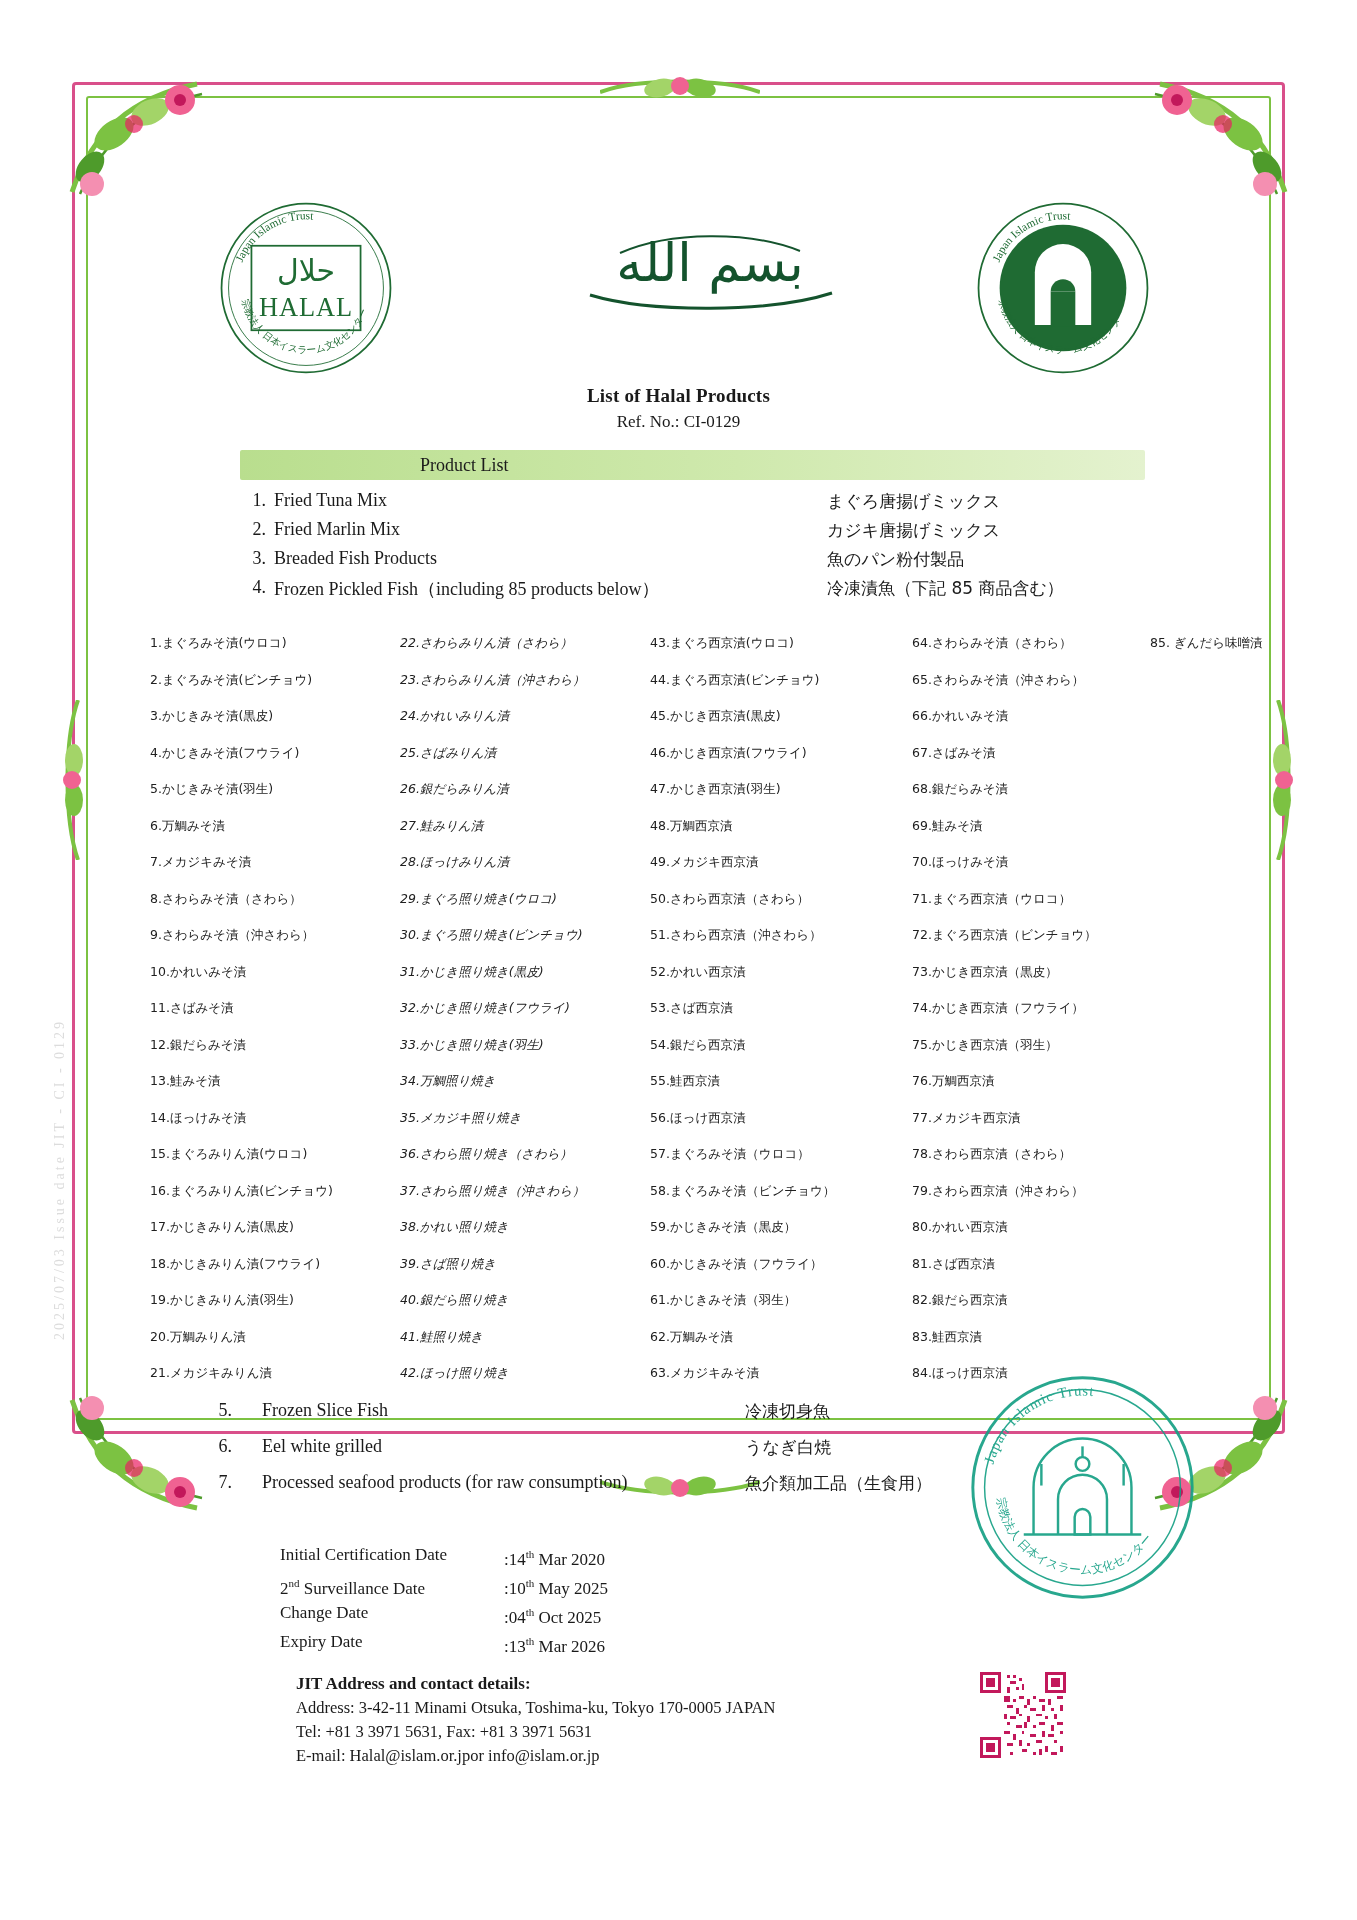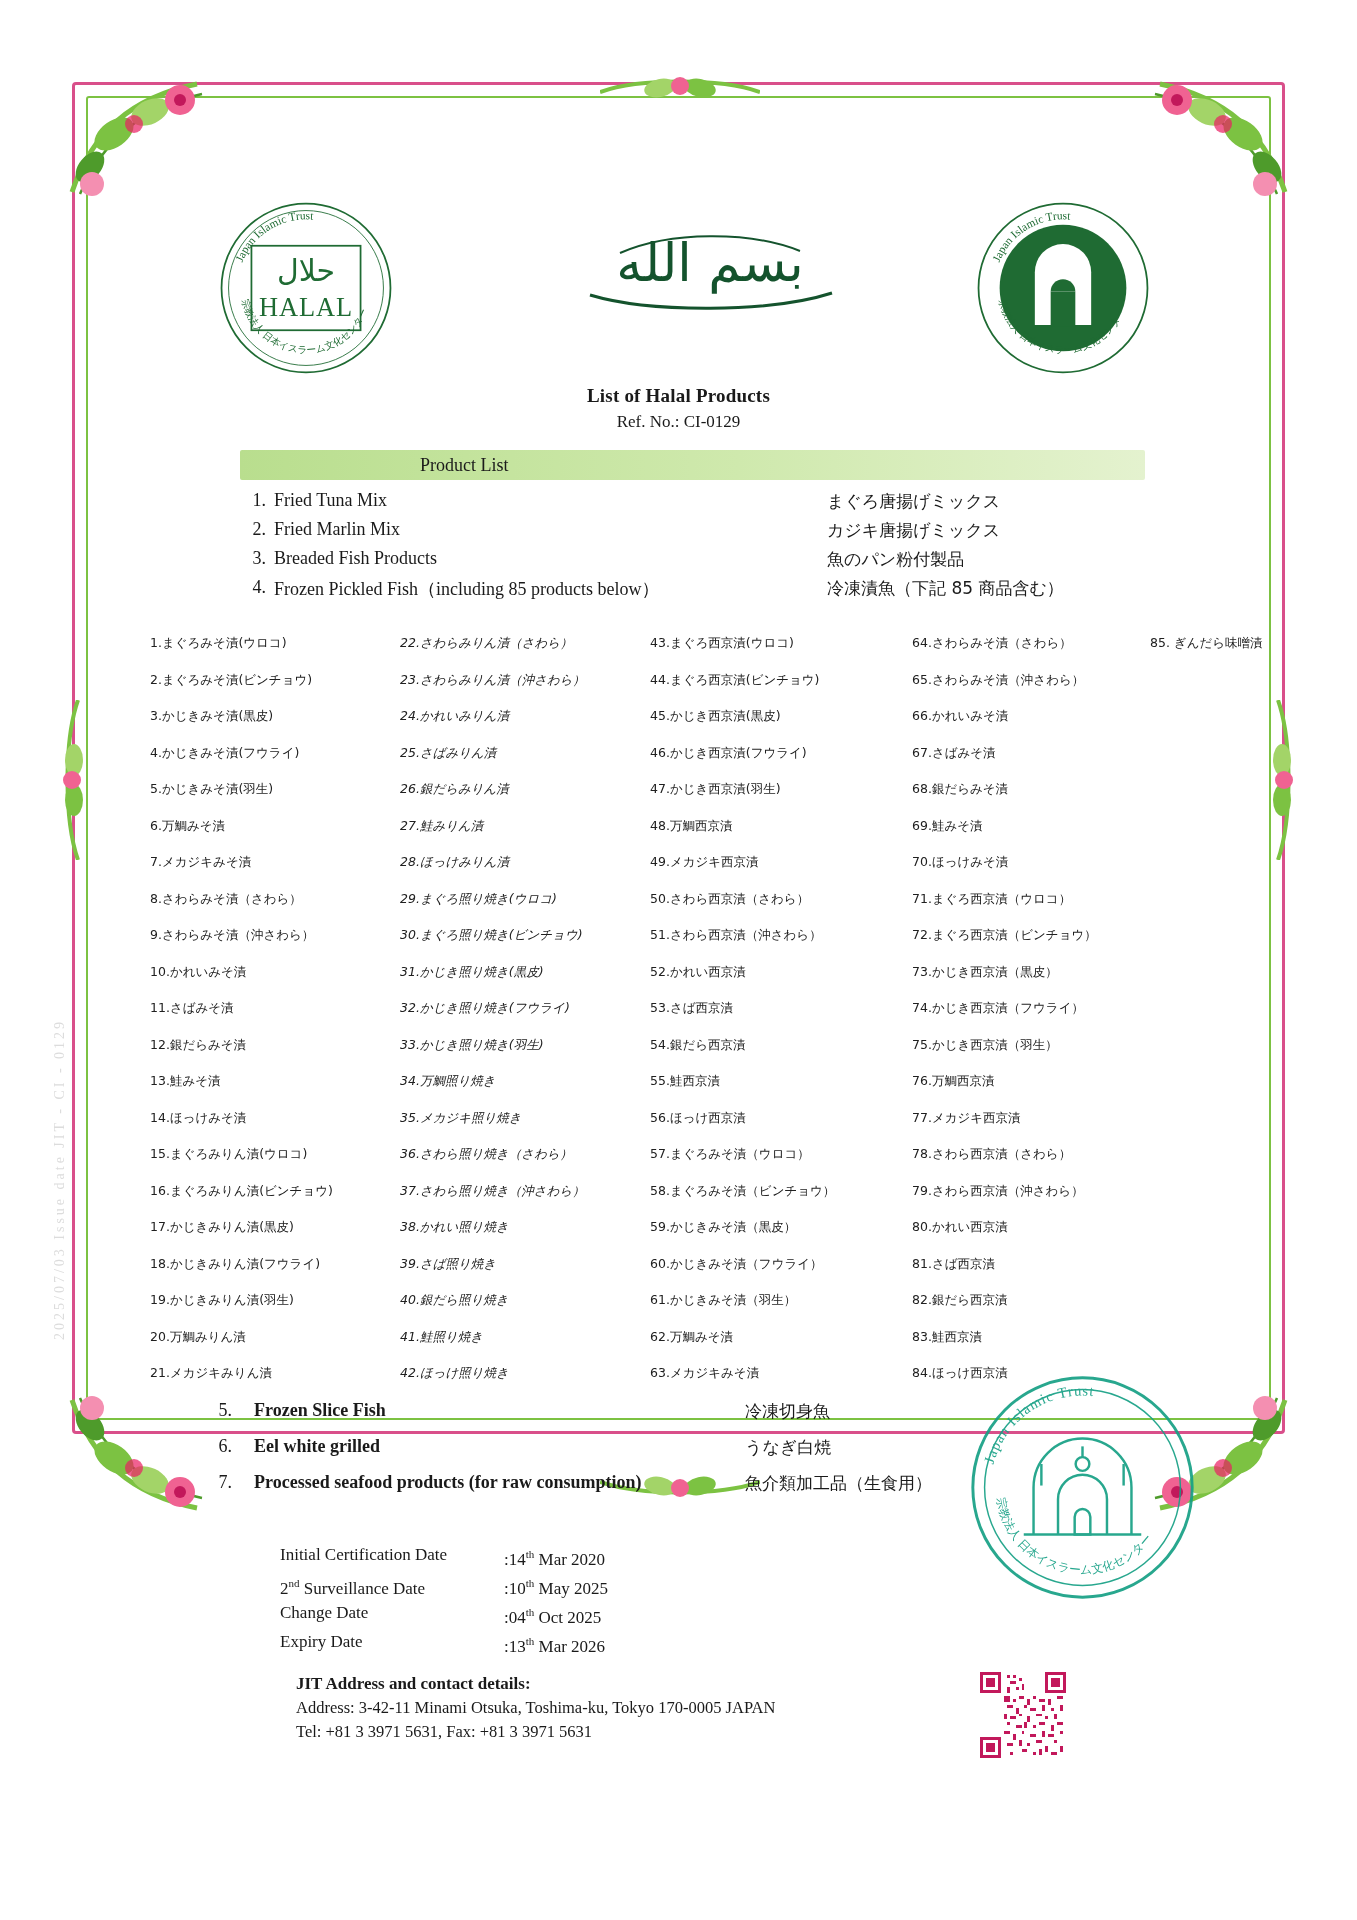--- a/index.html
+++ b/index.html
@@ -139,21 +139,21 @@
     position: absolute;
     left: 210px; top: 1400px;
     width: 950px;
   }
   .tail-item {
     position: relative;
     height: 36px;
     font-size: 18px;
   }
   .tail-item .num { position: absolute; left: 0; width: 22px; text-align: right; }
-  .tail-item .en  { position: absolute; left: 44px; font-weight: bold; }
+  .tail-item .en  { position: absolute; left: 52px; }
   .tail-item .jp  { position: absolute; left: 535px; font-family: Liberation Mono, monospace; font-size: 17px; }
 
   .dates {
     position: absolute;
     left: 280px; top: 1540px;
     font-size: 17px;
     line-height: 29px;
   }
   .date-row { position: relative; height: 29px; white-space: nowrap; }
   .date-row .lbl { position: absolute; left: 0; }
@@ -496,20 +496,21 @@
     <div class="date-row">
       <span class="lbl">Expiry Date</span>
       <span class="val"><span>:13</span><sup>th</sup><span> Mar 2026</span></span>
     </div>
   </div>
 
   <div class="contact">
     <div class="ttl">JIT Address and contact details:</div>
     <div>Address: 3-42-11 Minami Otsuka, Toshima-ku, Tokyo 170-0005 JAPAN</div>
     <div>Tel: +81 3 3971 5631, Fax: +81 3 3971 5631</div>
+    <div>E-mail: Halal@islam.or.jpor info@islam.or.jp</div>
   </div>
 
   <div class="qr">
     <svg viewBox="0 0 29 29" shape-rendering="crispEdges">
       <rect width="29" height="29" fill="#ffffff"></rect>
       <g fill="#c2185b">
         <rect x="0" y="0" width="7" height="7"></rect>
           <rect x="1" y="1" width="5" height="5" fill="#ffffff"></rect>
           <rect x="2" y="2" width="3" height="3"></rect>
         <rect x="22" y="0" width="7" height="7"></rect>

